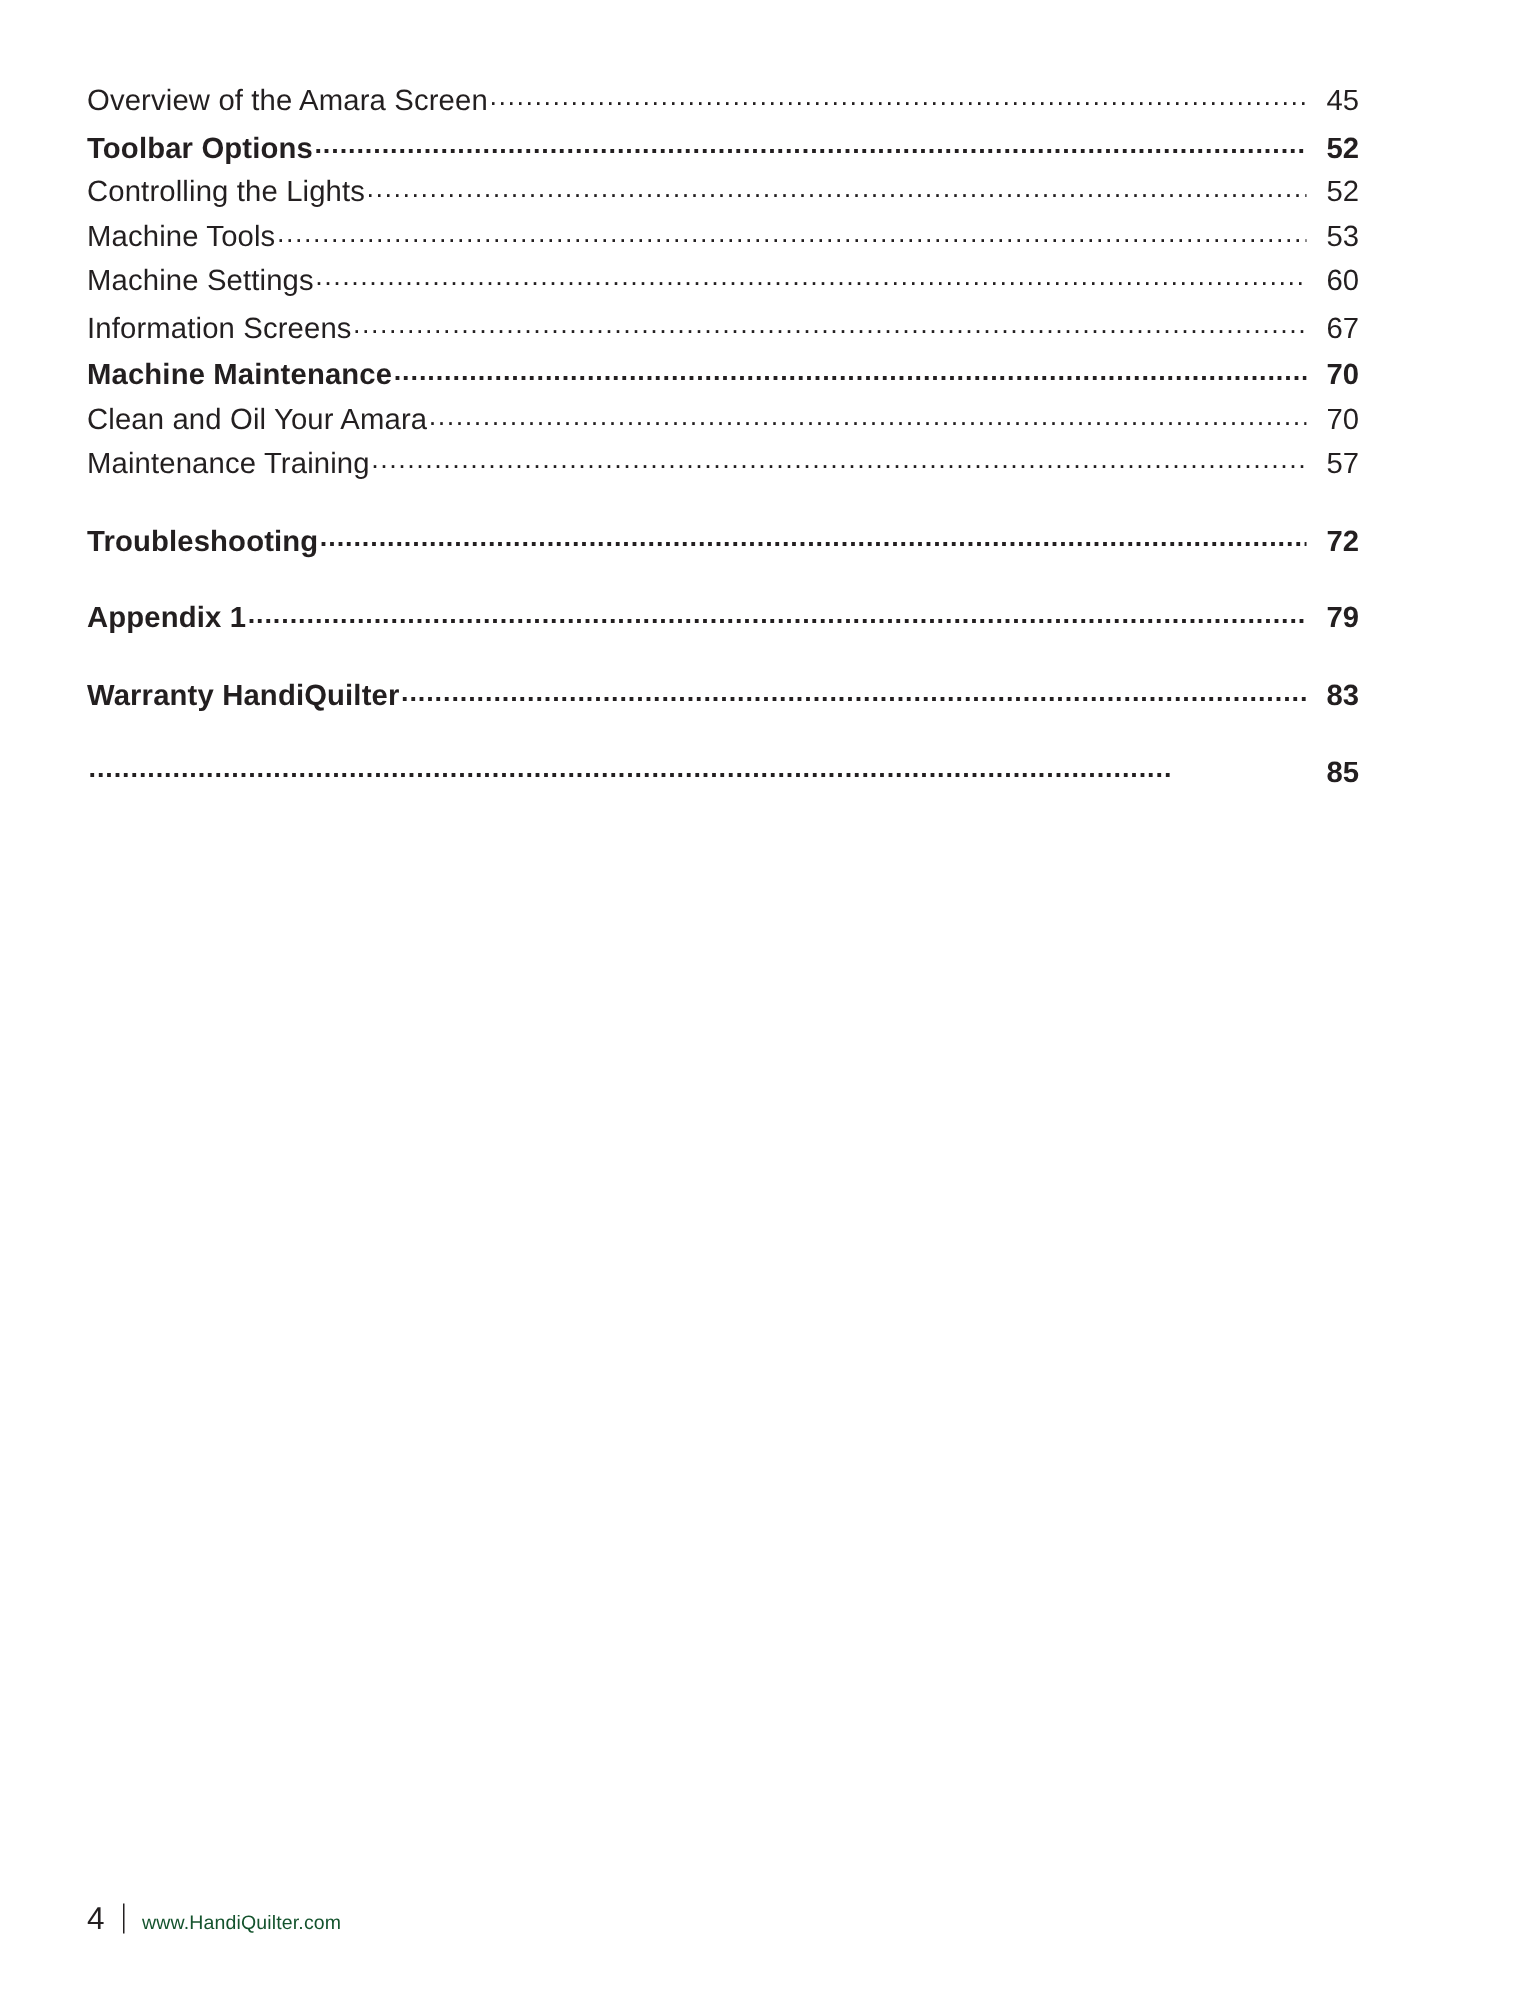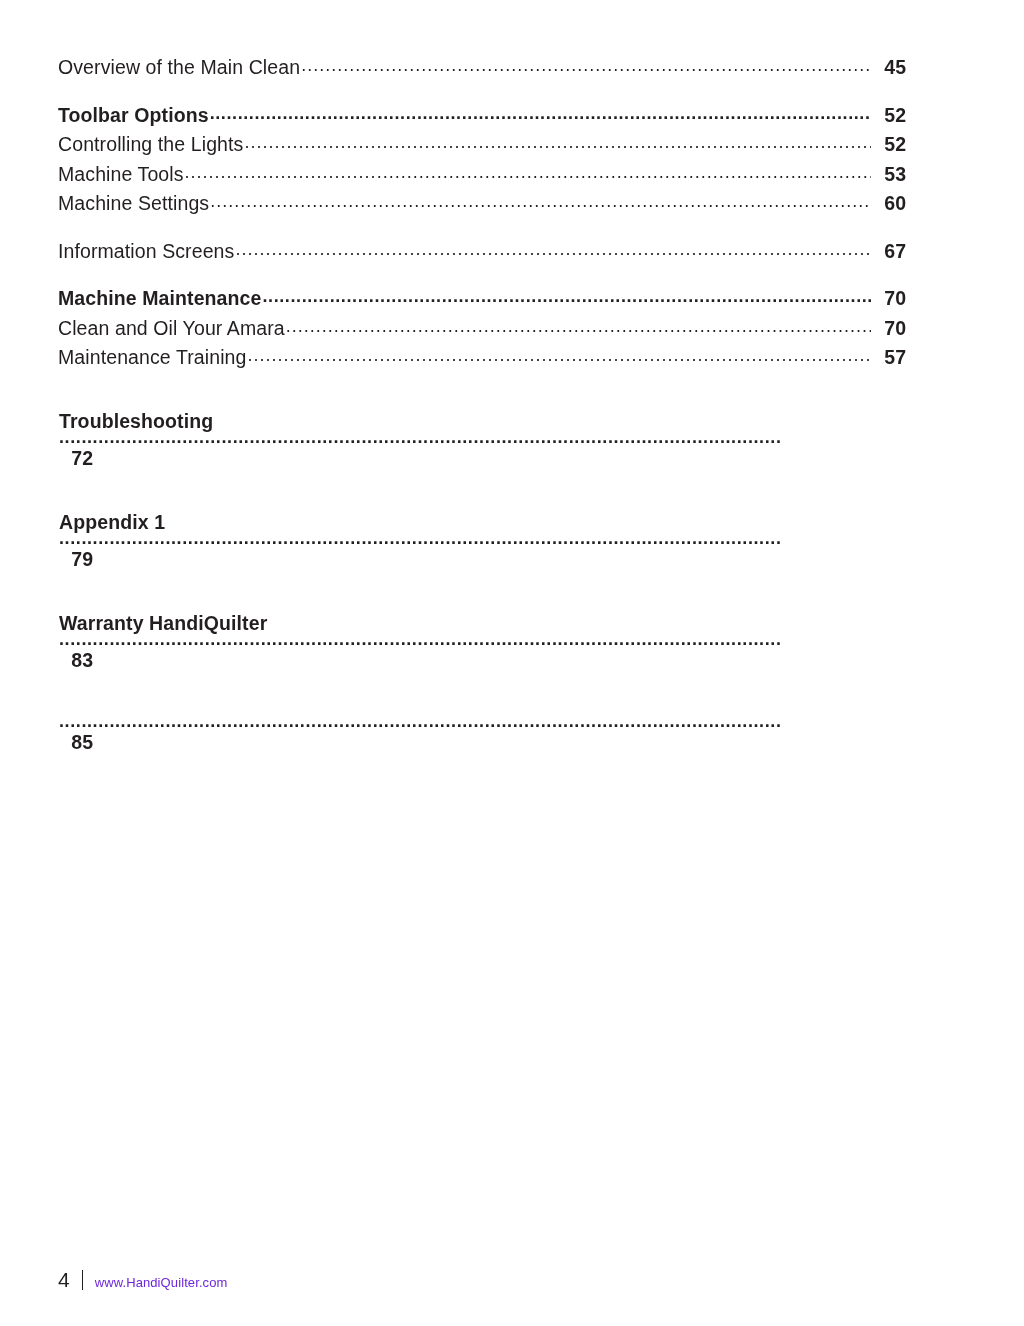--- a/index.html
+++ b/index.html
@@ -48,34 +48,33 @@
   }
   .toc-row .dots span {
     display: block;
     white-space: nowrap;
     overflow: hidden;
   }
   .toc-row .pageno {
     flex: 0 0 auto;
     text-align: right;
     min-width: 34px;
-    font-weight: bold;
   }
   .toc-row.bold .label,
   .toc-row.bold .pageno {
     font-weight: bold;
   }
   .toc-row.bold .dots {
     font-weight: bold;
     letter-spacing: 0.6px;
   }
   .sp-0 { margin-top: 0; }
   .sp-sm { margin-top: 10px; justify-content: center; }
-  .sp-md { margin-top: 28px; }
-  .sp-lg { margin-top: 44px; flex-direction: column; }
+  .sp-md { margin-top: 12px; }
+  .sp-lg { margin-top: 32px; }
 
   .footer {
     position: absolute;
     left: 58px;
     bottom: 34px;
     display: flex;
     align-items: baseline;
   }
   .footer .pagenum {
     font-size: 21px;
@@ -85,33 +84,33 @@
     display: inline-block;
     width: 1px;
     height: 20px;
     background: #231f20;
     margin: 0 12px;
     position: relative;
     top: 3px;
   }
   .footer .site {
     font-size: 13px;
-    color: #6d28d9;
+    color: #14532d;
     letter-spacing: 0.1px;
   }
 </style>
 </head>
 <body>
 
 <div class="page">
 
   <div class="toc">
 
     <div class="toc-row sp-0">
-      <span class="label">Overview of the Main Clean</span>
+      <span class="label">Overview of the Amara Screen</span>
       <span class="dots">
           <span>.................................................................................................................................</span>
         </span>
       <span class="pageno">45</span>
     </div>
 
     <div class="toc-row bold sp-md">
       <span class="label">Toolbar Options</span>
       <span class="dots">
           <span>.................................................................................................................................</span>

